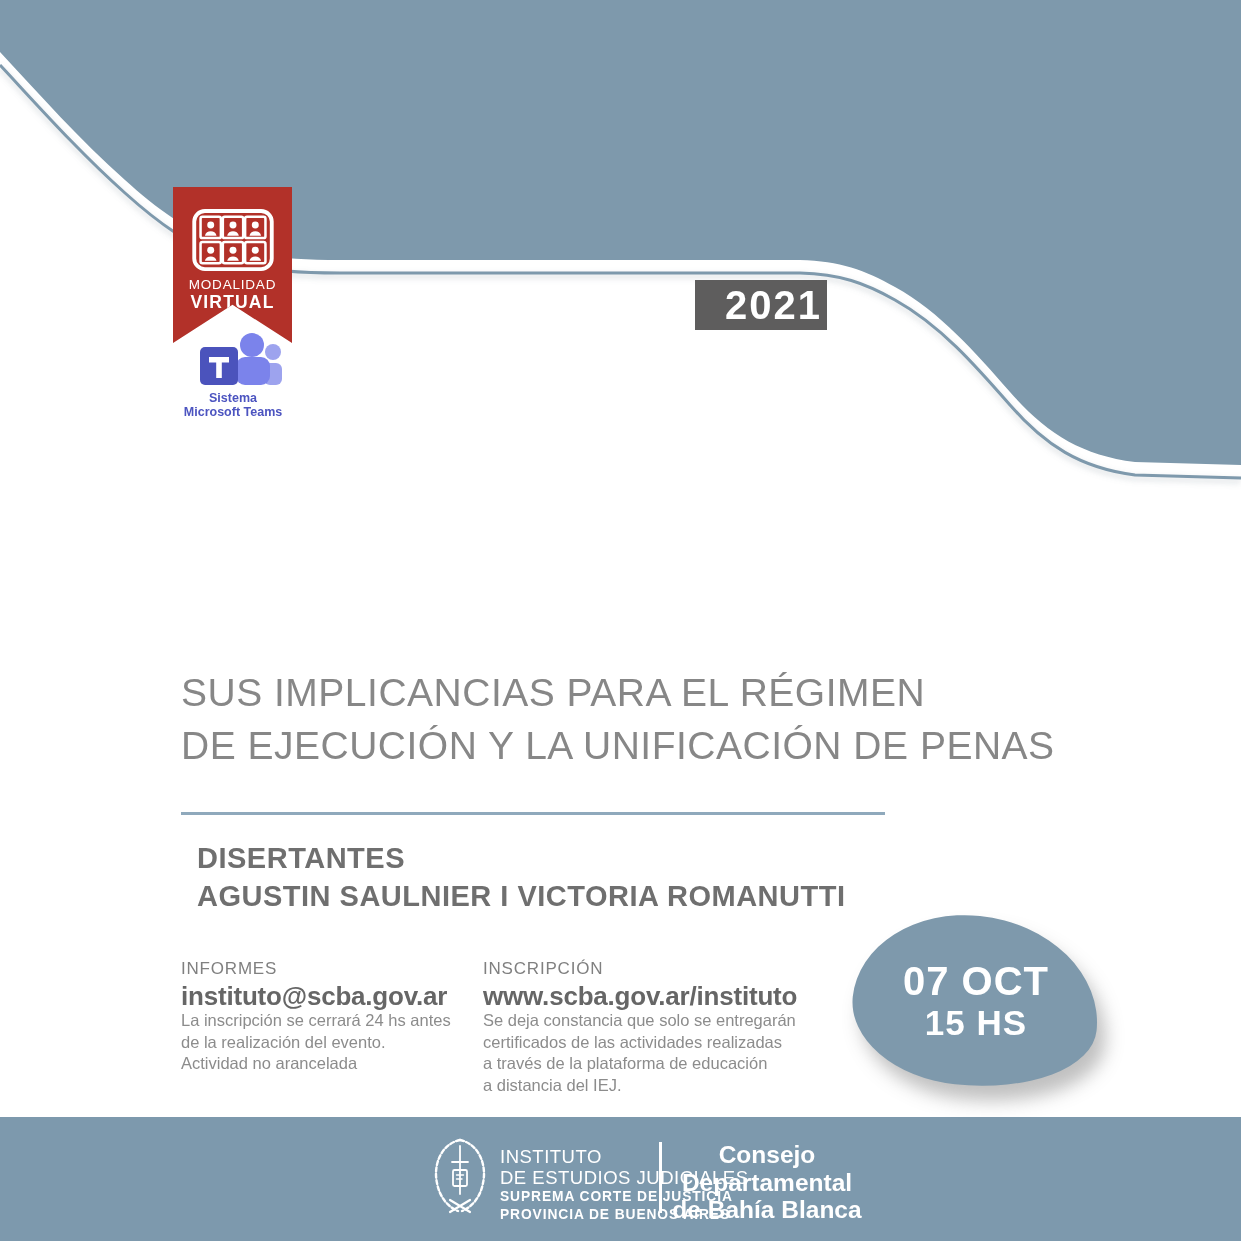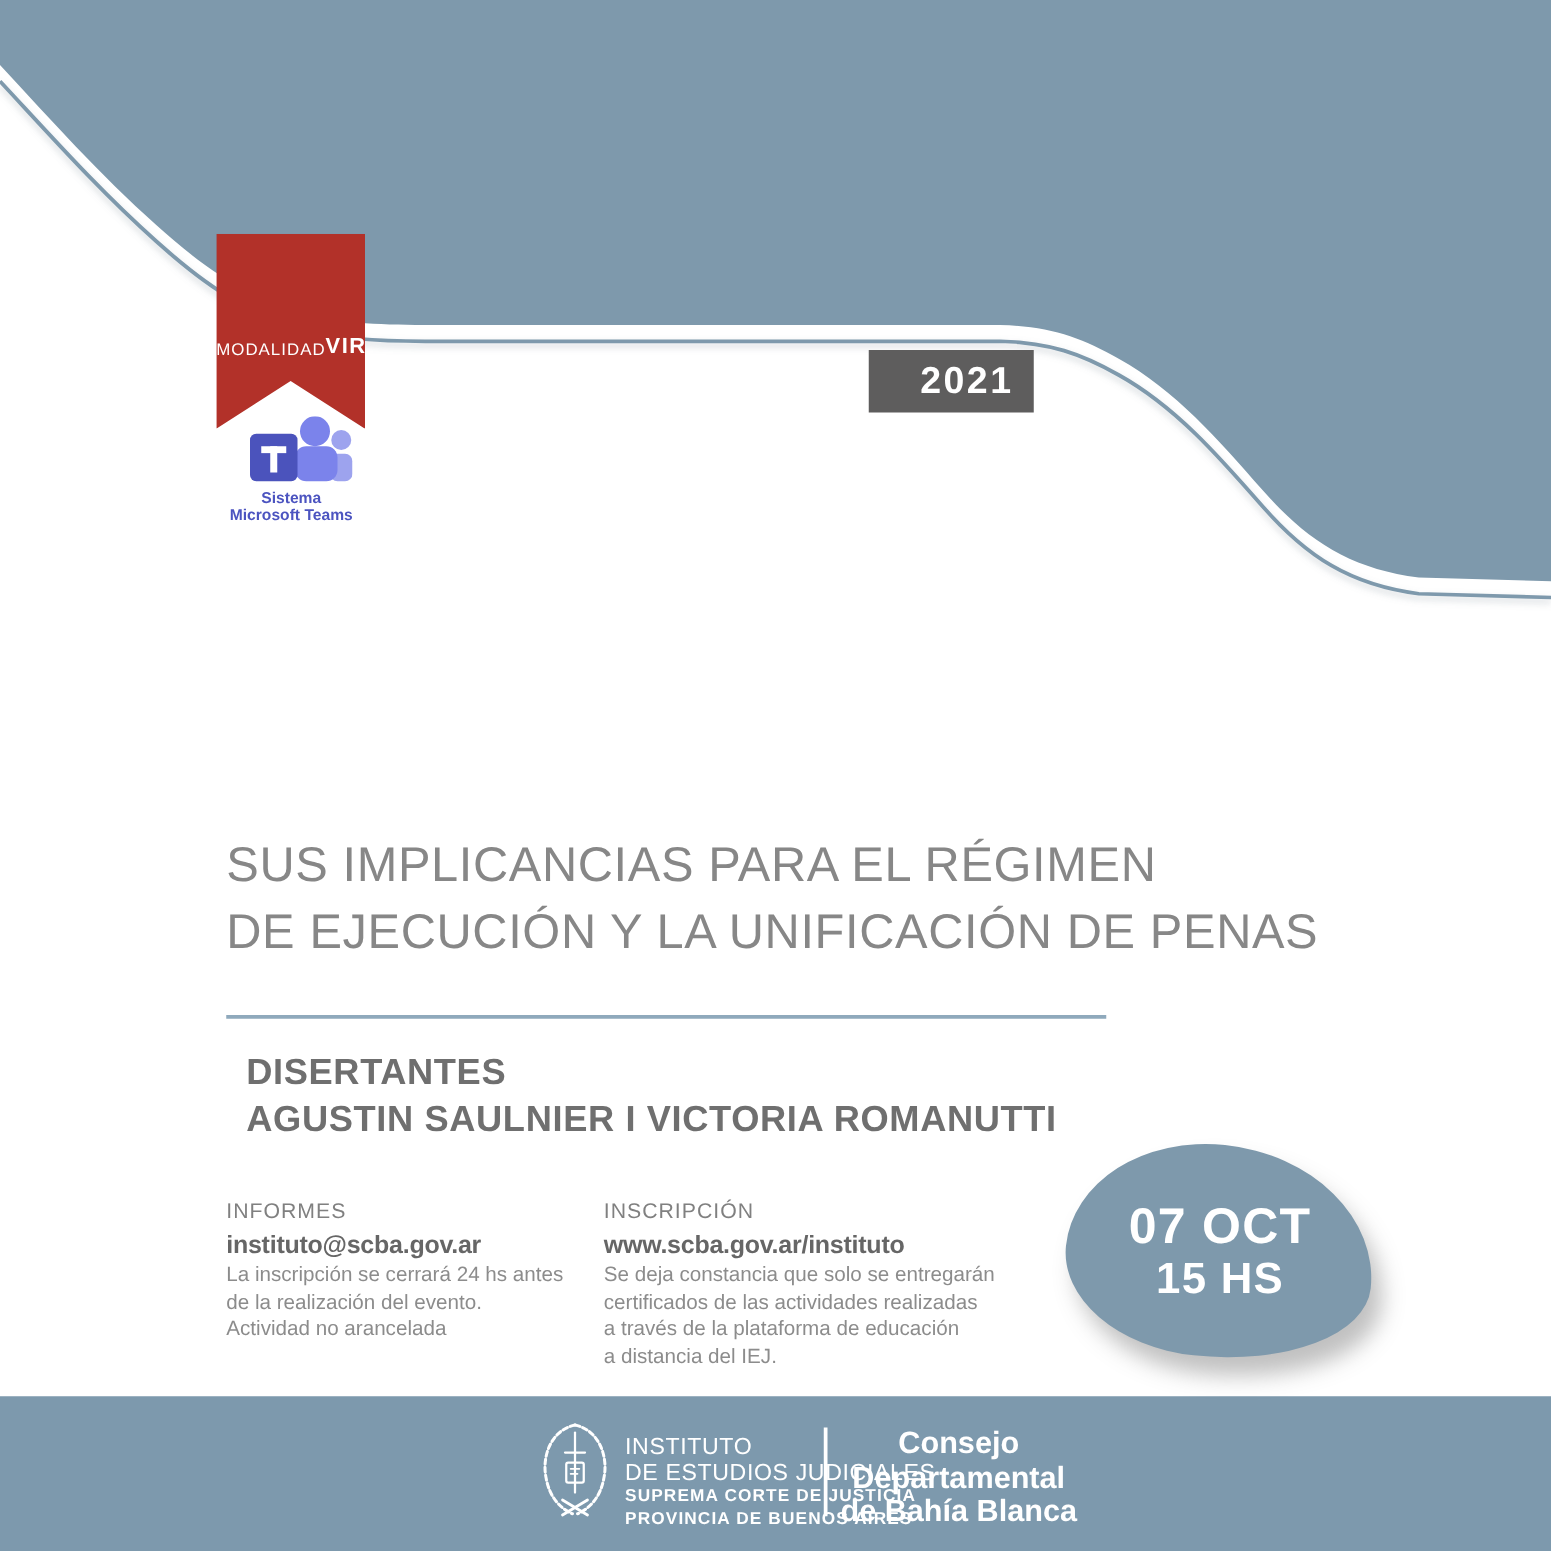--- a/index.html
+++ b/index.html
@@ -11,38 +11,38 @@
   .abs{position:absolute;}
 
   
   #curve-svg{position:absolute;left:0;top:0;z-index:1;}
 
   
   .ribbon{
     left:173px;top:187px;width:119px;height:156px;z-index:3;
     background:#B23129;
     clip-path:polygon(0 0,100% 0,100% 100%,50% 75.5%,0 100%);
-    display:flex;flex-direction:row;align-items:center;
+    display:flex;flex-direction:column;align-items:center;
     padding-top:22px;
   }
   .ribbon-modalidad{margin-top:7px;font-size:13.5px;letter-spacing:.8px;color:#fff;line-height:14px;}
   .ribbon-virtual{font-size:17.5px;font-weight:bold;letter-spacing:1.2px;color:#fff;line-height:20px;}
 
   
   .teams-logo{left:198px;top:333px;z-index:2;}
   .teams-caption{
     left:163px;top:391px;width:140px;text-align:center;z-index:2;
     color:#4C54C0;font-weight:bold;font-size:12.5px;line-height:14px;
   }
 
   
   .year-badge{
     left:695px;top:280px;width:132px;height:50px;z-index:3;
     background:#5E5D5D;color:#fff;display:flex;align-items:center;justify-content:center;
-    font-size:30px;font-weight:bold;letter-spacing:2px;padding-left:25px;
+    font-size:40px;font-weight:bold;letter-spacing:2px;padding-left:25px;
   }
 
   
   .title{
     left:179px;top:462px;z-index:3;width:900px;
     color:#7B96A9;font-weight:bold;font-size:68px;line-height:77px;letter-spacing:1px;
   }
   .subtitle{
     left:181px;top:666px;z-index:3;width:950px;
     color:#878787;font-weight:400;font-size:39px;line-height:53px;letter-spacing:.5px;
@@ -54,21 +54,21 @@
   
   .speakers{left:181px;top:840px;z-index:3;color:#6F6F6F;margin-left:16px;}
   .speakers-heading{font-size:29px;font-weight:bold;line-height:36px;letter-spacing:.5px;}
   .speakers-names{font-size:29px;font-weight:bold;line-height:40px;letter-spacing:.5px;}
 
   
   .info-col{z-index:3;color:#8C8C8C;}
   .informes{left:181px;top:956px;}
   .inscripcion{left:483px;top:956px;}
   .info-heading{font-size:17px;letter-spacing:.8px;color:#808080;line-height:26px;}
-  .info-strong{font-size:20px;font-weight:bold;color:#666666;line-height:28px;letter-spacing:-0.2px;}
+  .info-strong{font-size:26px;font-weight:bold;color:#666666;line-height:28px;letter-spacing:-0.2px;}
   .info-note{font-size:16.5px;line-height:21.5px;color:#8C8C8C;}
 
   
   .event-blob{
     left:853px;top:916px;width:246px;height:170px;z-index:3;
     background:#7E99AC;
     border-radius:48% 52% 55% 45% / 55% 60% 40% 45%;
     transform:rotate(6deg);
     box-shadow:10px 14px 18px rgba(90,90,90,.38);
     display:flex;flex-direction:column;align-items:center;justify-content:center;

